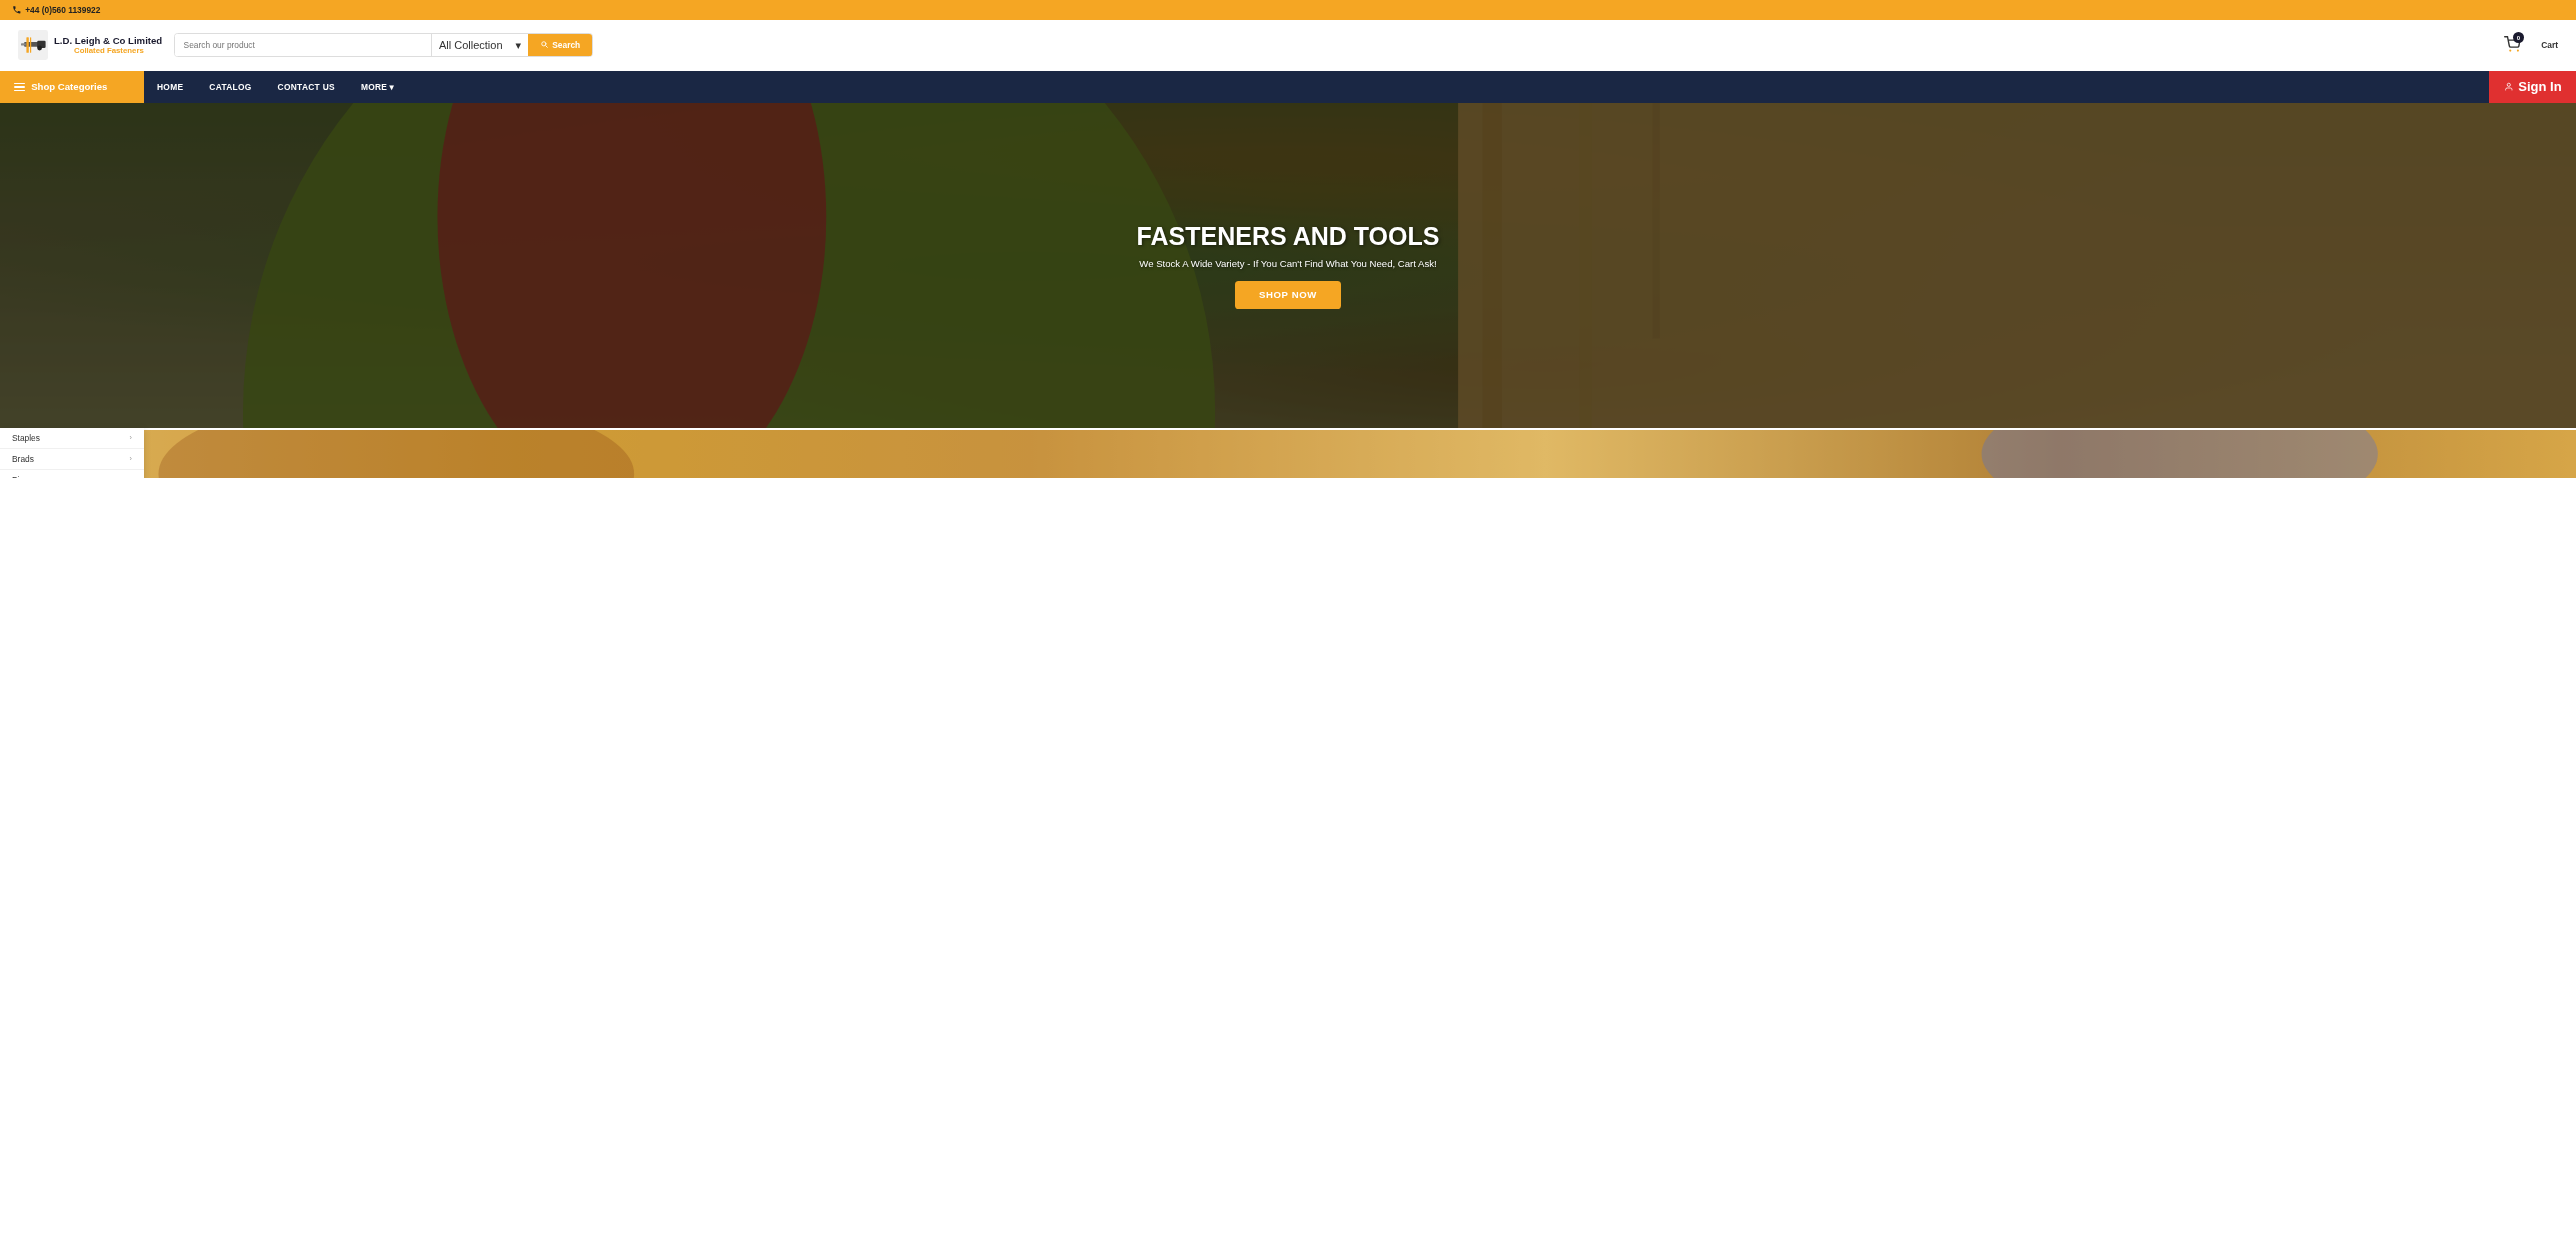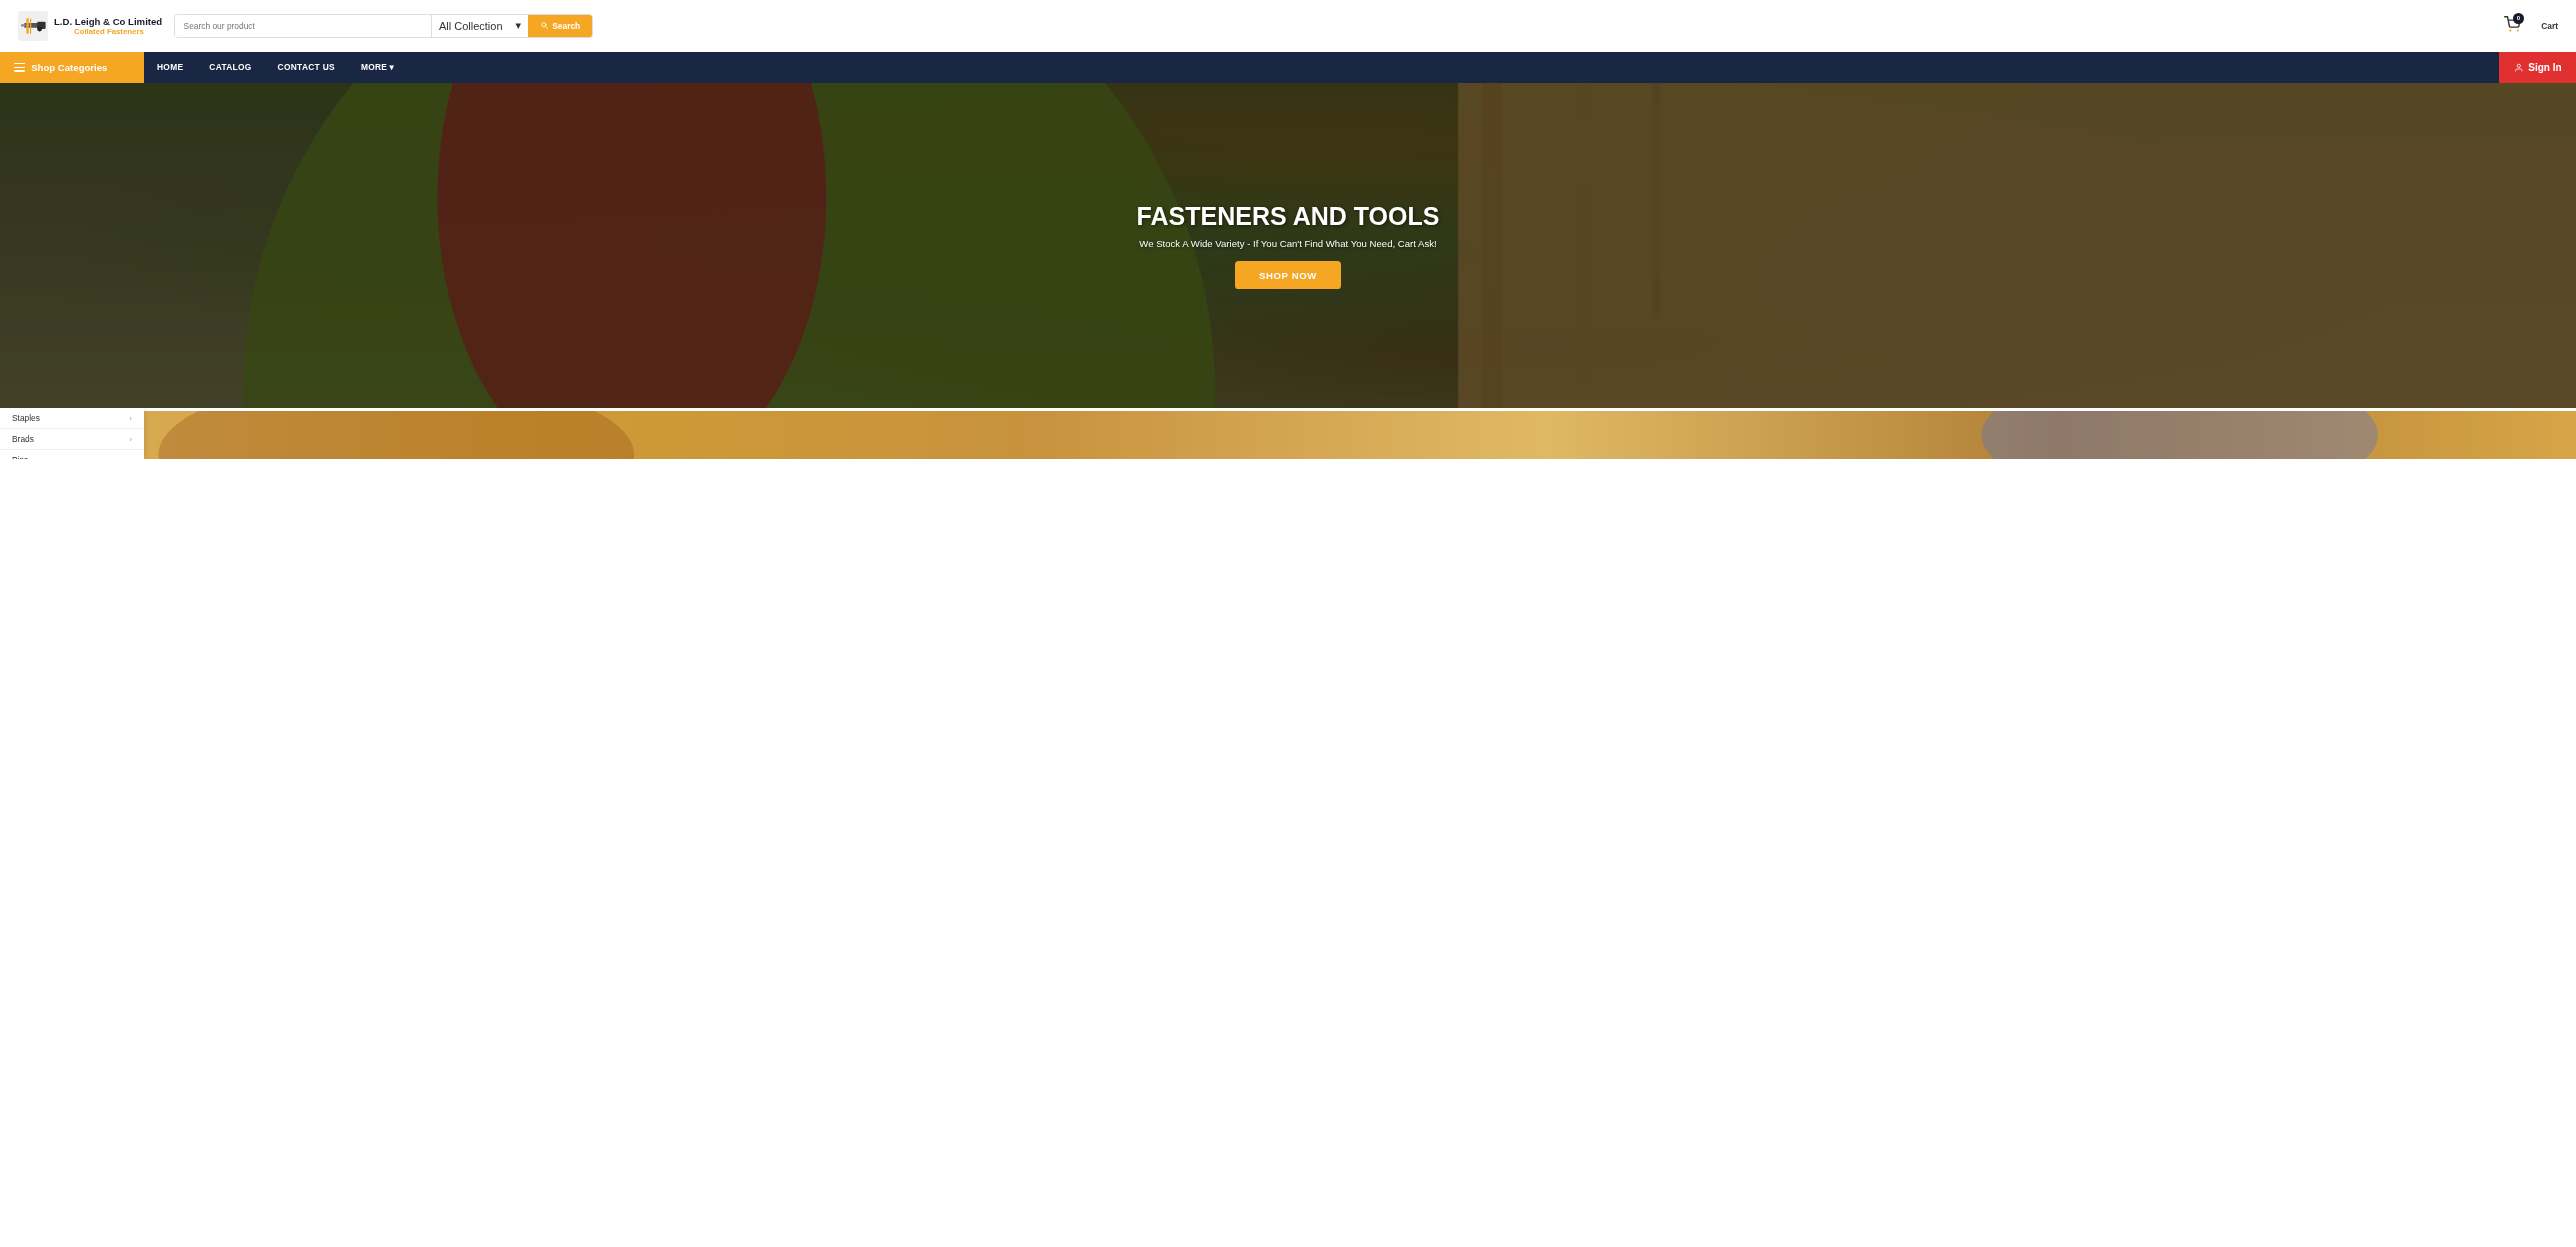--- a/index.html
+++ b/index.html
@@ -162,21 +162,21 @@
       display: flex;
       align-items: center;
       gap: 2.4px;
     }
 
     .sign-in-btn {
       margin-left: auto;
       background: #e03030;
       padding: 0 14.4px;
       color: #fff;
-      font-size: 10px;
+      font-size: 13px;
       font-weight: 700;
       cursor: pointer;
       display: flex;
       align-items: center;
       gap: 4.8px;
     }
 
     
     .categories-dropdown {
       position: absolute;
@@ -285,20 +285,28 @@
     .main-container {
       display: flex;
       flex-direction: column;
     }
   </style>
 </head>
 <body>
 
 <div class="main-container">
 
+  <div class="top-bar">
+    <div class="top-bar-phone">
+      <svg width="9.6" height="9.6" viewBox="0 0 24 24" fill="none">
+        <path d="M6.6 10.8c1.4 2.8 3.8 5.1 6.6 6.6l2.2-2.2c.3-.3.7-.4 1-.2 1.1.4 2.3.6 3.6.6.6 0 1 .4 1 1V20c0 .6-.4 1-1 1-9.4 0-17-7.6-17-17 0-.6.4-1 1-1h3.5c.6 0 1 .4 1 1 0 1.3.2 2.5.6 3.6.1.3 0 .7-.2 1L6.6 10.8z" fill="#222"></path>
+      </svg>
+      <span>+44 (0)560 1139922</span>
+    </div>
+  </div>
 
   <div class="header">
     <div class="logo-area">
       <svg class="logo-icon" viewBox="0 0 50 50">
         <rect width="50" height="50" rx="4" fill="#f0f0f0"></rect>
         <rect x="10" y="20" width="30" height="8" rx="2" fill="#555"></rect>
         <rect x="5" y="22" width="8" height="4" rx="1" fill="#888"></rect>
         <rect x="32" y="18" width="14" height="12" rx="2" fill="#333"></rect>
         <circle cx="36" cy="30" r="4" fill="#222"></circle>
         <rect x="14" y="12" width="4" height="26" rx="1" fill="#f5a623"></rect>

